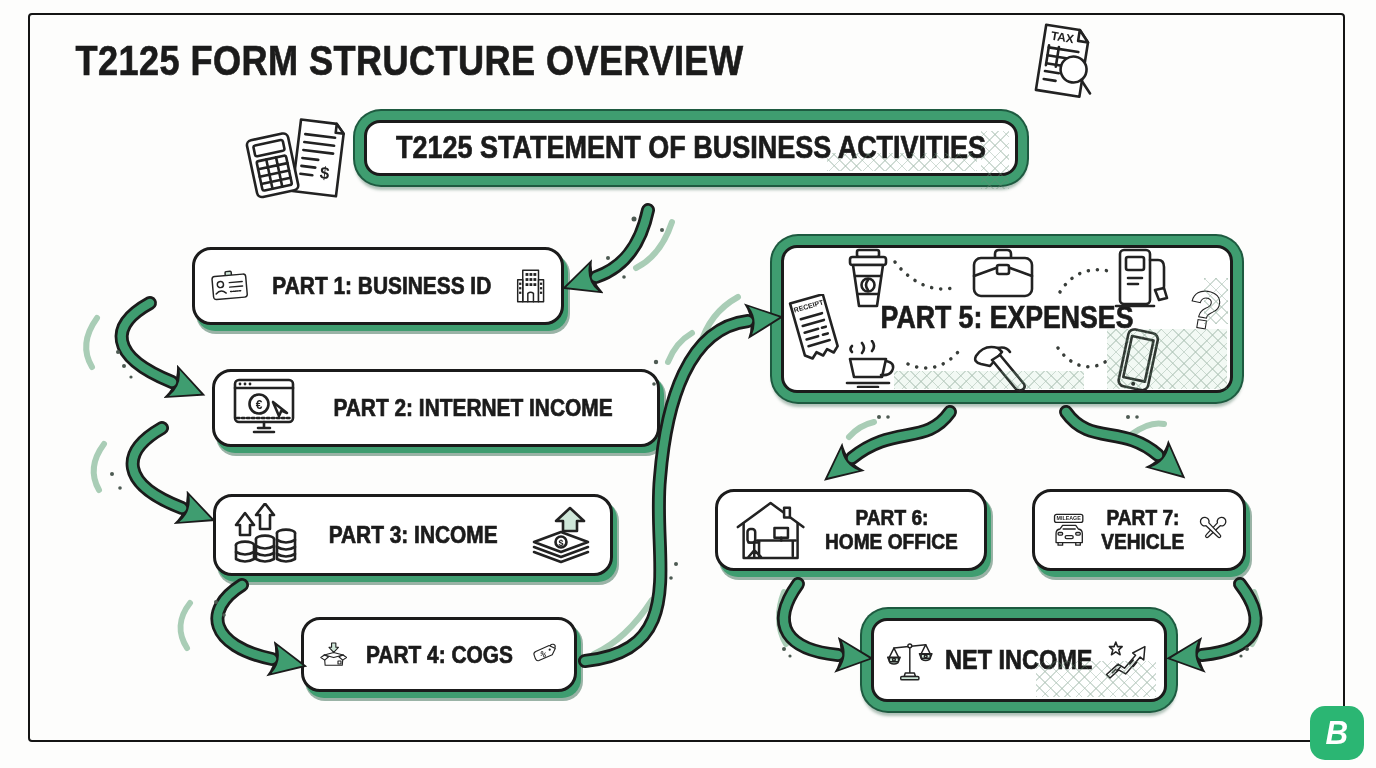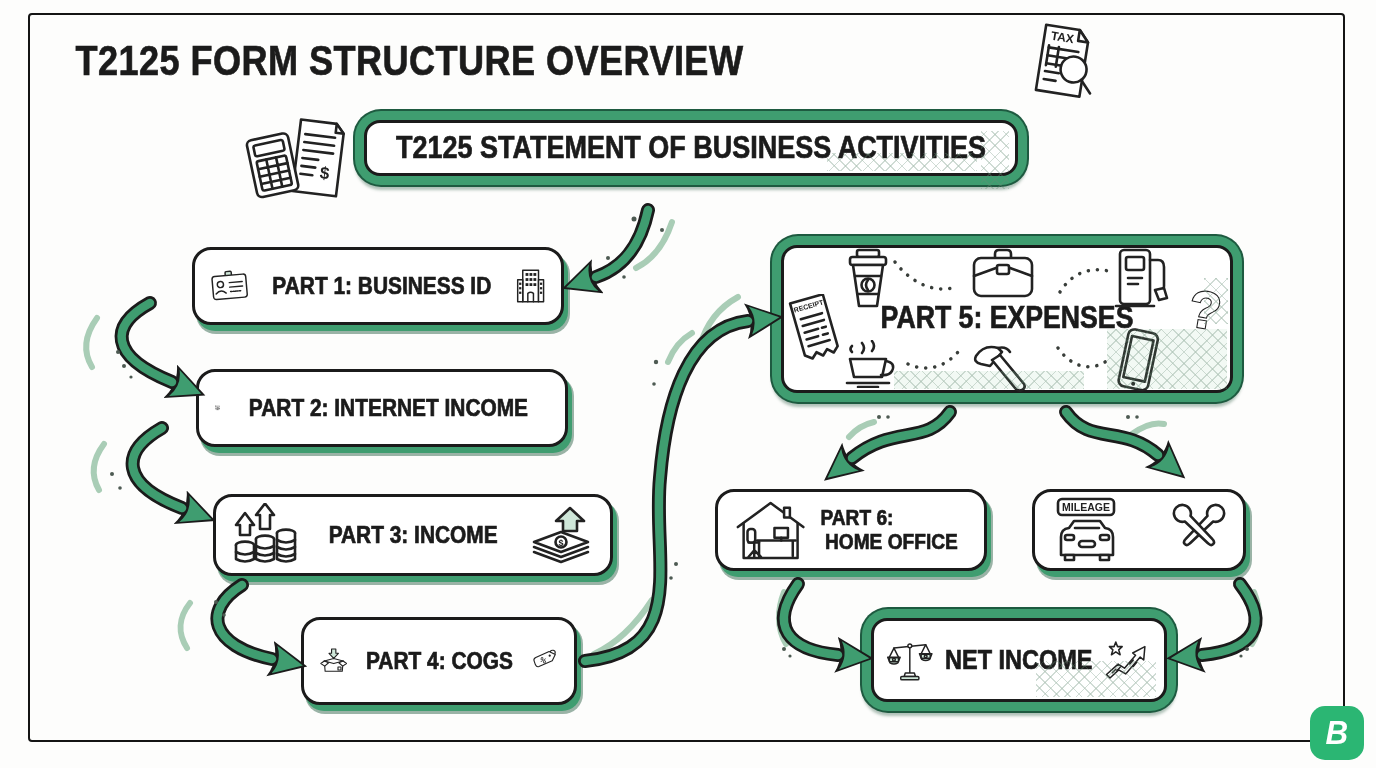--- a/index.html
+++ b/index.html
@@ -115,21 +115,21 @@
           <rect x="5.5" y="33" width="4" height="4"></rect>
           <rect x="5.5" y="41" width="4" height="4"></rect>
         <rect x="42.5" y="25" width="4" height="4"></rect>
           <rect x="42.5" y="33" width="4" height="4"></rect>
           <rect x="42.5" y="41" width="4" height="4"></rect>
       </g>
       <path class="ic" d="M21 59 V44 Q26 40 31 44 V59"></path>
     </svg>
   </div>
 
-  <div class="boxB" style="left:196px;top:369px;width:372px;height:78px">
+  <div class="boxB" style="left:212px;top:369px;width:448px;height:78px">
     <svg width="66" height="64" viewBox="0 0 66 64">
       <rect class="icw" x="4" y="4" width="58" height="42" rx="4"></rect>
       <path class="ic" d="M4 12 H62" stroke-width="2"></path>
       <circle cx="9" cy="8" r="1.4" fill="#222"></circle>
         <circle cx="14" cy="8" r="1.4" fill="#222"></circle>
         <circle cx="19" cy="8" r="1.4" fill="#222"></circle>
       <circle class="icw" cx="28" cy="28" r="9.5"></circle>
       <text x="28" y="32.5" font-size="12" font-weight="bold" fill="#222" text-anchor="middle">€</text>
       <path class="icw" d="M42 26 L48 40 L50.5 34.5 L56 37 Z" stroke-width="2"></path>
       <path class="ic" d="M6 42 H60" stroke-width="1.6" stroke-dasharray="2.5 2.5"></path>
@@ -162,21 +162,21 @@
     <svg width="66" height="62" viewBox="0 0 66 62">
       <path class="icg" d="M42 4 L56 17 H49 V27 H35 V17 H28 Z"></path>
       <path class="icw" d="M6 38 L33 28 L60 38 L33 48 Z"></path>
       <circle class="icw" cx="33" cy="38" r="5.5"></circle>
       <text x="33" y="41.5" font-size="9" font-weight="bold" fill="#222" text-anchor="middle">$</text>
       <path class="ic" d="M6 43 L33 53 L60 43"></path>
       <path class="ic" d="M6 48 L33 58 L60 48"></path>
     </svg>
   </div>
 
-  <div class="boxB" style="left:301px;top:617px;width:276px;height:88px;justify-content:space-between">
+  <div class="boxB" style="left:301px;top:617px;width:276px;height:75px;justify-content:space-between">
     <svg width="64" height="64" viewBox="0 0 64 64">
       <path class="icg" d="M27 4 H37 V14 H43 L32 26 L21 14 H27 Z"></path>
       <path class="icw" d="M10 32 L12 56 H52 L54 32 L32 38 Z"></path>
       <path class="icw" d="M10 32 L2 38 L11 44 L20 36 Z"></path>
       <path class="icw" d="M54 32 L62 38 L53 44 L44 36 Z"></path>
       <path class="ic" d="M10 32 L32 26 L54 32"></path>
       <rect class="ic" x="42" y="46" width="7" height="7" stroke-width="1.8"></rect>
     </svg>
     <span class="lbl" style="font-size:24px">PART 4: COGS</span>
     <svg width="60" height="62" viewBox="0 0 60 62">
@@ -263,38 +263,42 @@
     <svg width="76" height="66" viewBox="0 0 76 66">
       <path class="ic" d="M4 30 L38 5 L72 30" stroke-width="3.4"></path>
       <rect class="icw" x="52" y="10" width="6" height="10"></rect>
       <path class="ic" d="M10 26 V62 H66 V26"></path>
       <path class="ic" d="M24 44 H64 M26 44 V60 M61 44 V60"></path>
       <rect class="icw" x="42" y="31" width="14" height="10"></rect>
       <path class="ic" d="M49 41 V44" stroke-width="2"></path>
       <path class="ic" d="M18 34 V46 M15 46 H26 M21 46 V54 M21 54 L15 61 M21 54 L28 61 M21 54 V61" stroke-width="2.4"></path>
       <rect class="icw" x="14" y="32" width="8" height="14" rx="3"></rect>
     </svg>
-    <div style="flex:1;text-align:left;line-height:1.08">
+    <div style="flex:1;text-align:center;line-height:1.08">
       <div class="lbl" style="font-size:22px">PART 6:</div>
       <div class="lbl" style="font-size:22px">HOME OFFICE</div>
     </div>
   </div>
 
   <div class="boxB" style="left:1032px;top:489px;width:214px;height:82px;justify-content:space-between">
     <svg width="72" height="66" viewBox="0 0 72 66">
       <rect class="icw" x="7" y="2" width="56" height="16" rx="4"></rect>
       <text x="35" y="14" font-size="10.5" font-weight="bold" fill="#222" text-anchor="middle">MILEAGE</text>
       <path class="icw" d="M10 58 V40 Q10 32 18 31 L23 24 H49 L54 31 Q62 32 62 40 V58 Z"></path>
       <path class="ic" d="M24 31 H48" stroke-width="2"></path>
       <rect class="icw" x="14" y="38" width="9" height="5" rx="2"></rect>
       <rect class="icw" x="49" y="38" width="9" height="5" rx="2"></rect>
       <rect class="ic" x="28" y="44" width="16" height="6" rx="3" stroke-width="2"></rect>
       <rect class="icw" x="14" y="58" width="9" height="5"></rect>
       <rect class="icw" x="49" y="58" width="9" height="5"></rect>
     </svg>
+    <div style="text-align:center;line-height:1.08">
+      <div class="lbl" style="font-size:22px">PART 7:</div>
+      <div class="lbl" style="font-size:22px">VEHICLE</div>
+    </div>
     <svg width="56" height="56" viewBox="0 0 56 56">
       <g transform="rotate(45 28 28)">
         <path class="icw" d="M24 12 A8.5 8.5 0 1 1 32 12 L31 44 Q31 48 28 48 Q25 48 25 44 Z"></path>
       </g>
       <g transform="rotate(-45 28 28)">
         <path class="icw" d="M24 12 A8.5 8.5 0 1 1 32 12 L31 44 Q31 48 28 48 Q25 48 25 44 Z"></path>
       </g>
     </svg>
   </div>
 

